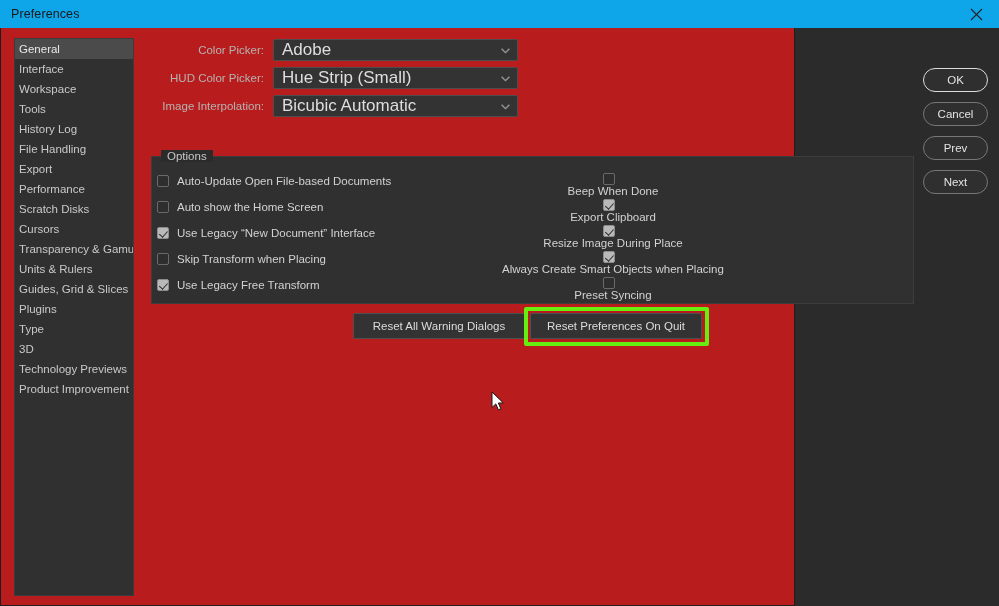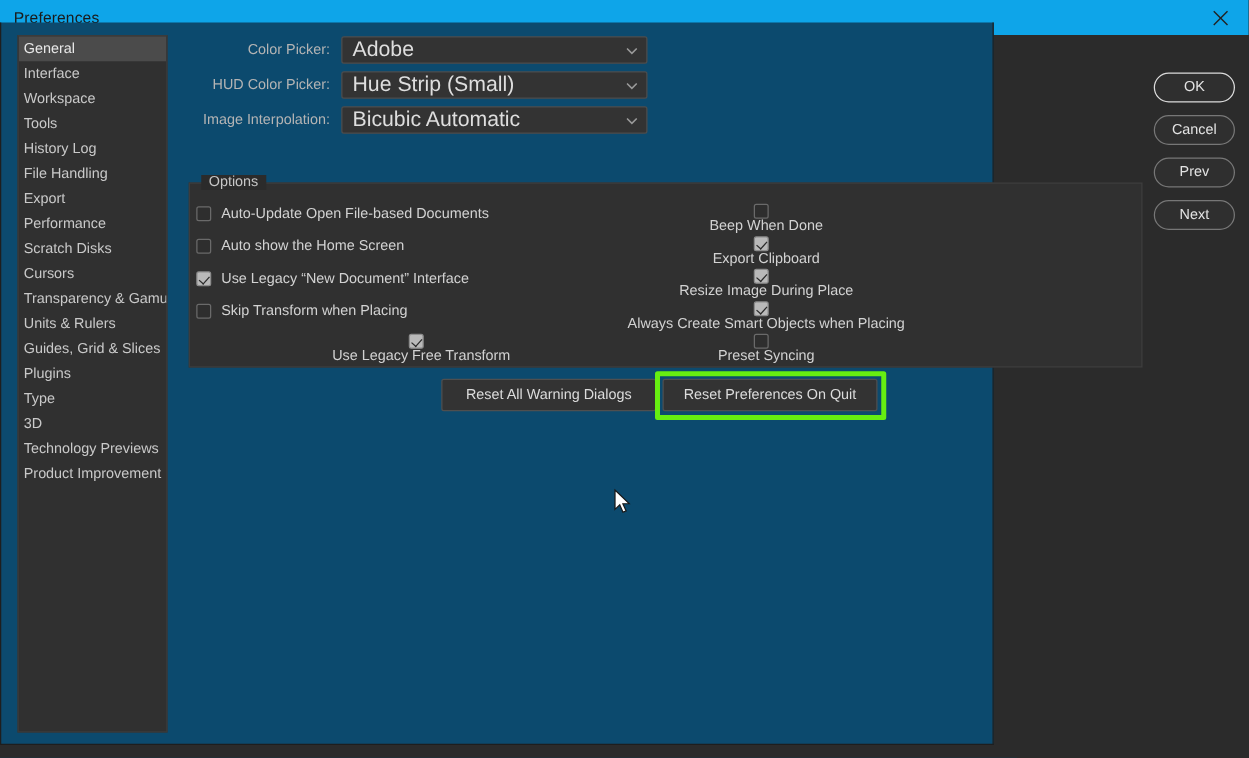--- a/index.html
+++ b/index.html
@@ -41,23 +41,23 @@
     display: flex;
     align-items: center;
     justify-content: center;
     cursor: default;
   }
   .titlebar-close svg { display: block; }
 
   
   .dialog-body {
     position: absolute;
-    left: 0; top: 18px;
+    left: 0; top: 28px;
     width: 795px; height: 578px;
-    background: #0c4a6e;
+    background: #b91c1c;
     border: 1px solid #1e1e1e;
     border-top: none;
   }
 
   
   .sidebar {
     position: absolute;
     left: 13px; top: 10px;
     width: 120px; height: 558px;
     background: #303030;
@@ -327,21 +327,21 @@
         <span class="cb-label">Auto show the Home Screen</span>
       </div>
       <div class="cb-row cb-col-left" style="top:69px;">
         <span class="checkbox on"></span>
         <span class="cb-label">Use Legacy “New Document” Interface</span>
       </div>
       <div class="cb-row cb-col-left" style="top:95px;">
         <span class="checkbox off"></span>
         <span class="cb-label">Skip Transform when Placing</span>
       </div>
-      <div class="cb-row cb-col-left" style="top:121px;flex-direction:column;">
+      <div class="cb-row cb-col-left" style="top:121px;">
         <span class="checkbox on"></span>
         <span class="cb-label">Use Legacy Free Transform</span>
       </div>
 
       <div class="cb-row cb-col-right" style="top:17px;">
         <span class="checkbox off"></span>
         <span class="cb-label">Beep When Done</span>
       </div>
       <div class="cb-row cb-col-right" style="top:69px;">
         <span class="checkbox on"></span>

